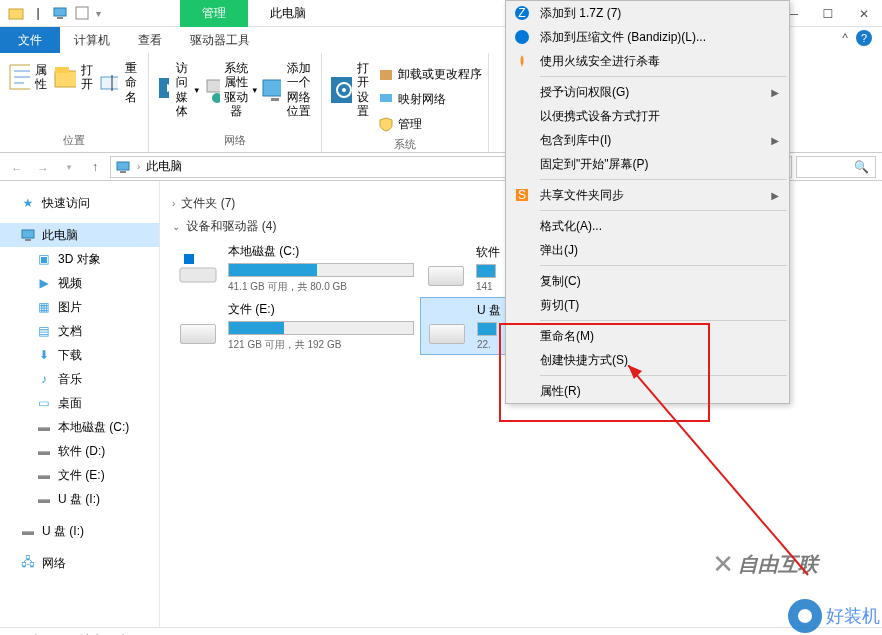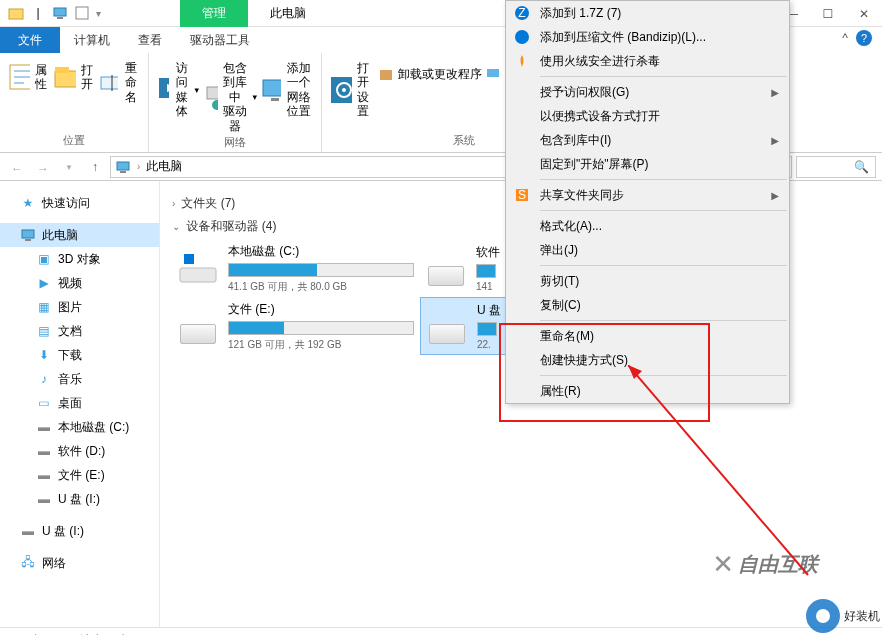--- a/index.html
+++ b/index.html
@@ -16,21 +16,21 @@
 .rtab { padding:0 14px; height:26px; display:flex; align-items:center; color:#333; }
 .rtab.file { background:#1979ca; color:#fff; padding:0 18px; }
 .rtab-controls { position:absolute; right:10px; top:3px; display:flex; gap:8px; align-items:center; color:#555; }
 .help-icon { width:16px; height:16px; border-radius:50%; background:#1979ca; color:#fff; display:flex; align-items:center; justify-content:center; font-size:11px; }
 .ribbon { height:100px; border-bottom:1px solid #ccc; display:flex; }
 .rgroup { display:flex; flex-direction:column; align-items:center; padding:4px 6px 2px; border-right:1px solid #e0e0e0; }
 .rgroup-items { display:flex; gap:2px; align-items:flex-start; flex:1; }
 .big-btn { display:flex; flex-direction:row; align-items:center; width:44px; padding-top:4px; gap:2px; }
 .big-icon { width:32px; height:32px; }
 .big-lbl { text-align:center; line-height:1.2; }
-.small-btns { display:flex; flex-direction:row; gap:3px; padding-top:6px; padding-left:4px; }
+.small-btns { display:flex; flex-direction:column; gap:3px; padding-top:6px; padding-left:4px; }
 .small-btn { display:flex; align-items:center; gap:4px; height:22px; }
 .sm-icon { width:16px; height:16px; }
 .rgroup-name { color:#666; font-size:11px; padding:2px; }
 .addrbar { height:28px; border-bottom:1px solid #ccc; display:flex; align-items:center; gap:4px; padding:0 6px; }
 .nav-btn { width:22px; height:22px; display:flex; align-items:center; justify-content:center; color:#aaa; }
 .nav-btn.enabled { color:#555; }
 .addr-field { flex:1; height:22px; border:1px solid #ccc; display:flex; align-items:center; padding:0 4px; gap:6px; }
 .pc-icon { width:16px; height:16px; }
 .search-field { width:80px; height:22px; border:1px solid #ccc; display:flex; align-items:center; justify-content:flex-end; padding:0 6px; color:#888; }
 .body { display:flex; height:446px; }
@@ -58,21 +58,21 @@
 .ctx-sep { height:1px; background:#d0d0d0; margin:3px 2px 3px 34px; }
 .red-box { position:absolute; left:499px; top:323px; width:211px; height:99px; border:2px solid #e31b1b; pointer-events:none; z-index:11; }
 .red-arrow { position:absolute; left:628px; top:365px; z-index:11; pointer-events:none; }
 .statusbar { height:26px; border-top:1px solid #e0e0e0; display:flex; align-items:center; gap:14px; padding-left:14px; color:#555; font-size:11px; }
 .watermark1 { position:absolute; right:64px; bottom:55px; display:flex; align-items:center; gap:4px; opacity:.7; }
 .wm1-icon { font-size:26px; color:#666; }
 .wm1-txt { font-size:20px; font-weight:bold; color:#444; font-style:italic; }
 .watermark2 { position:absolute; right:2px; bottom:2px; display:flex; align-items:center; gap:4px; opacity:.85; }
 .wm2-icon { width:34px; height:34px; border-radius:50%; background:#1979ca; display:flex; align-items:center; justify-content:center; }
 .wm2-inner { width:14px; height:14px; border-radius:50%; background:#fff; }
-.wm2-txt { font-size:12px; color:#000000;font-family:Liberation Mono, monospace; }
+.wm2-txt { font-size:18px; color:#3b82f6;font-family:Liberation Mono, monospace; }
 svg { display:block; }
 </style>
 </head>
 <body>
 
 <div class="titlebar">
   <div class="qat">
     <span class="qat-icon">
         <svg width="16" height="16">
           <rect x="1" y="4" width="14" height="10" fill="#ffd76b" stroke="#caa23a"></rect>
@@ -149,21 +149,21 @@
             <polygon points="12,10 22,14 12,18" fill="#fff"></polygon>
           </svg>
         <span class="big-lbl">访问媒体</span>
         <span style="font-size:9px;">▾</span>
       </div>
       <div class="big-btn" style="width:56px;">
         <svg class="big-icon">
             <rect x="6" y="6" width="20" height="12" fill="#dcdcdc" stroke="#999"></rect>
             <circle cx="16" cy="24" r="5" fill="#3a9"></circle>
           </svg>
-        <span class="big-lbl" style="white-space:pre-line;">包含到库中
+        <span class="big-lbl" style="white-space:pre-line;">系统属性
 驱动器</span>
         <span style="font-size:9px;">▾</span>
       </div>
       <div class="big-btn" style="width:56px;">
         <svg class="big-icon">
             <rect x="4" y="6" width="24" height="16" fill="#5fb5e6" stroke="#2a7fb0"></rect>
             <rect x="12" y="24" width="8" height="3" fill="#888"></rect>
           </svg>
         <span class="big-lbl" style="white-space:pre-line;">添加一个
 网络位置</span>
@@ -416,24 +416,24 @@
     </div>
   <div class="ctx-sep"></div>
   <div class="ctx-item">
       <span>格式化(A)...</span>
     </div>
   <div class="ctx-item">
       <span>弹出(J)</span>
     </div>
   <div class="ctx-sep"></div>
   <div class="ctx-item">
+      <span>复制(C)</span>
+    </div>
+  <div class="ctx-item">
       <span>剪切(T)</span>
-    </div>
-  <div class="ctx-item">
-      <span>复制(C)</span>
     </div>
   <div class="ctx-sep"></div>
   <div class="ctx-item">
       <span>重命名(M)</span>
     </div>
   <div class="ctx-item">
       <span>创建快捷方式(S)</span>
     </div>
   <div class="ctx-sep"></div>
   <div class="ctx-item">

